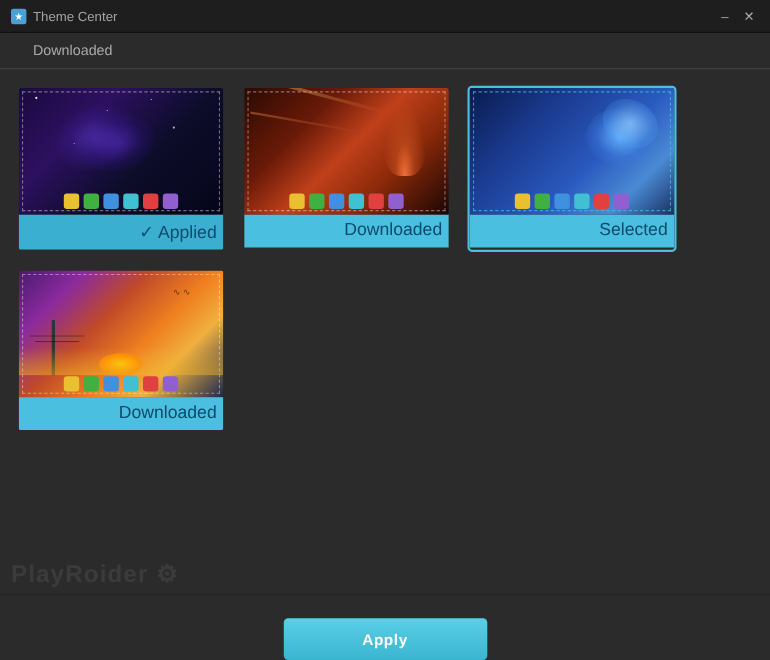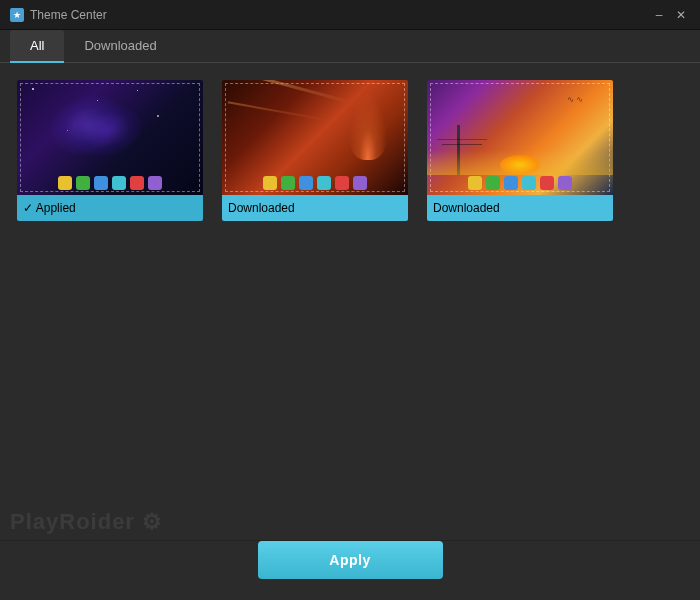--- a/index.html
+++ b/index.html
@@ -200,45 +200,45 @@
     .dashed-border {
       position: absolute;
       top: 3px; left: 3px; right: 3px; bottom: 3px;
       border: 1px dashed rgba(255,255,255,0.4);
       pointer-events: none;
     }
 
     
     .theme-label {
       background: #4abfdf;
-      text-align: left;
+      text-align: right;
       padding: 6px;
-      font-size: 12px;
+      font-size: 16px;
       font-weight: 500;
-      color: #000000;
+      color: #0c4a6e;
     }
     .theme-label.applied {
       background: #3aafcf;
     }
     .theme-label.downloaded {
       background: #4abfdf;
     }
     .theme-label.selected-lbl {
       background: #4abfdf;
     }
 
     
     .footer {
       position: absolute;
       bottom: 0;
       left: 0; right: 0;
       height: 60px;
       background: #2b2b2b;
       display: flex;
-      align-items: flex-start;
+      align-items: flex-end;
       justify-content: center;
       border-top: 1px solid #222;
     }
     .apply-btn {
       width: 185px;
       height: 38px;
       background: linear-gradient(to bottom, #5acfe8, #3ab5d0);
       border: none;
       border-radius: 4px;
       color: #fff;
@@ -270,23 +270,20 @@
     </div>
     <span class="title-bar-title">Theme Center</span>
   </div>
   <div class="title-bar-controls">
     <button class="title-bar-btn">–</button>
     <button class="title-bar-btn close">✕</button>
   </div>
 </div>
 
 <div class="tabs-bar">
-  <div class="tab active">
-    <span>All</span>
-  </div>
   <div class="tab">
     <span>Downloaded</span>
   </div>
 </div>
 
 <div class="content">
 
   <div class="theme-card applied-card">
     <div class="theme-thumbnail thumb-space">
       <div class="dashed-border"></div>
@@ -327,20 +324,39 @@
         <div class="desk-icon icon-cyan"></div>
         <div class="desk-icon icon-red"></div>
         <div class="desk-icon" style="background:#9060d0;"></div>
       </div>
     </div>
     <div class="theme-label downloaded">
       <span>Downloaded</span>
     </div>
   </div>
 
+  <div class="theme-card selected-card">
+    <div class="theme-thumbnail thumb-blue">
+      <div class="dashed-border" style="border-color:rgba(74,191,223,0.7);"></div>
+      <div class="blue-shape"></div>
+
+      <div style="position:absolute;top:10px;right:15px;width:50px;height:45px;background:radial-gradient(ellipse,rgba(150,210,255,0.7) 0%,rgba(80,160,240,0.3) 60%,transparent 100%);border-radius:40% 60% 40% 60%;"></div>
+      <div class="desktop-icons">
+        <div class="desk-icon icon-yellow"></div>
+        <div class="desk-icon icon-green"></div>
+        <div class="desk-icon icon-blue"></div>
+        <div class="desk-icon icon-cyan"></div>
+        <div class="desk-icon icon-red"></div>
+        <div class="desk-icon" style="background:#9060d0;"></div>
+      </div>
+    </div>
+    <div class="theme-label selected-lbl">
+      <span>Selected</span>
+    </div>
+  </div>
 
   <div class="theme-card">
     <div class="theme-thumbnail thumb-sunset">
       <div class="dashed-border"></div>
       <div class="sunset-sun"></div>
       <div class="sunset-pole"></div>
 
       <div style="position:absolute;bottom:50px;left:15px;width:40px;height:1px;background:rgba(0,0,0,0.4);"></div>
       <div style="position:absolute;bottom:55px;left:10px;width:50px;height:1px;background:rgba(0,0,0,0.3);"></div>
       <div class="sunset-birds">∿ ∿</div>

